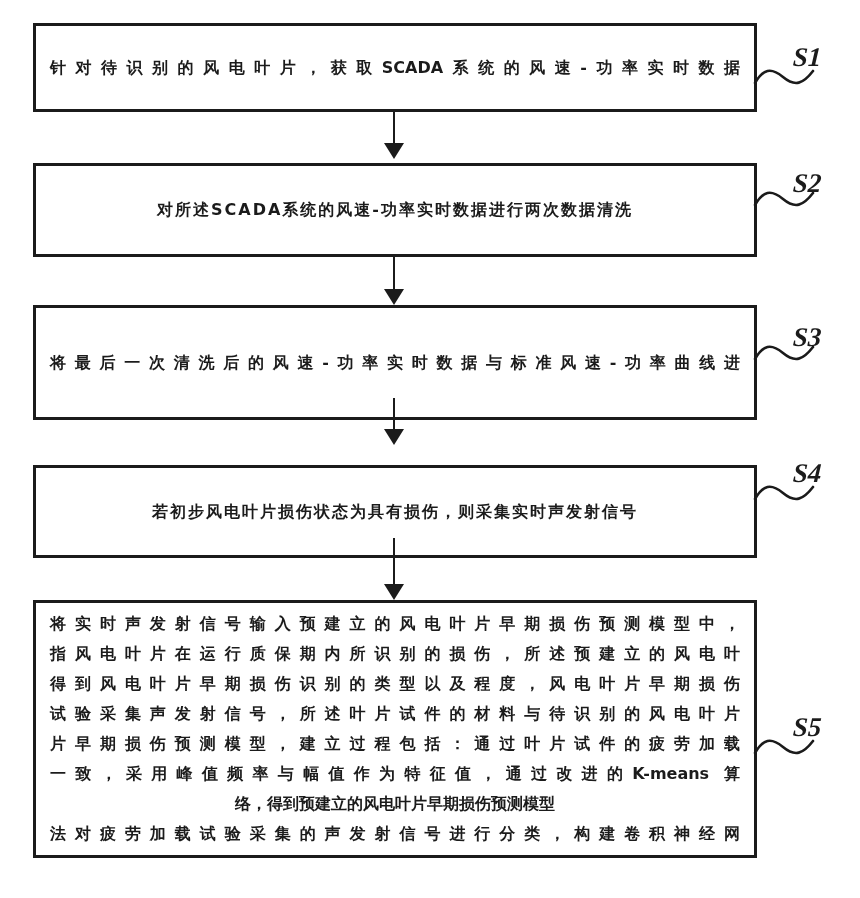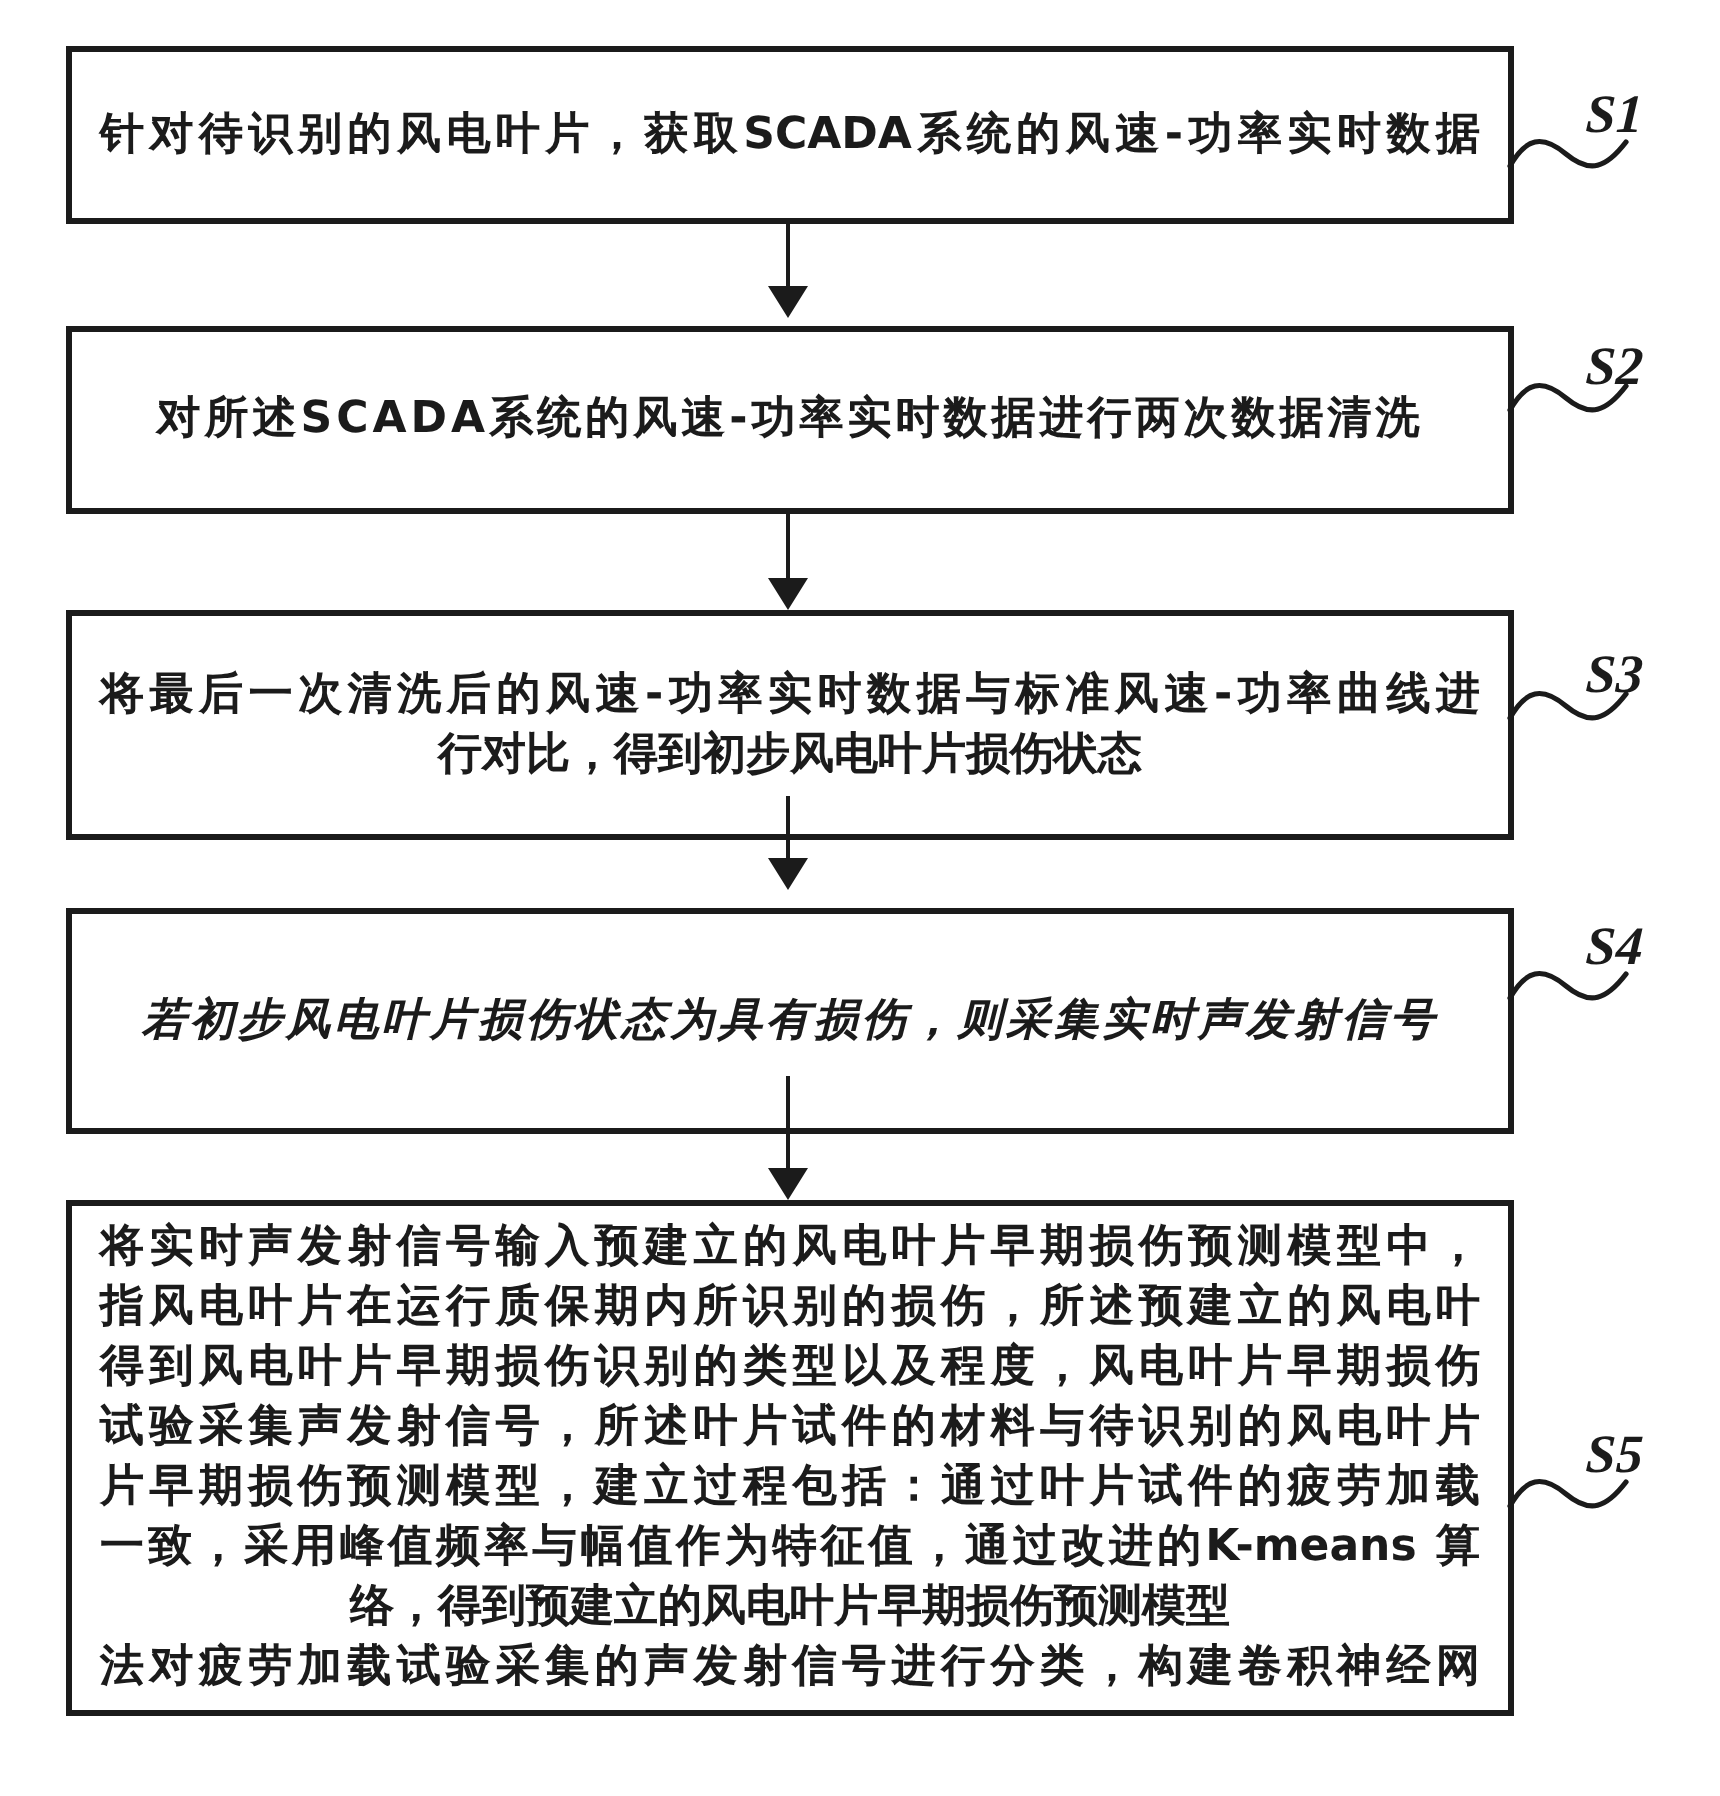--- a/index.html
+++ b/index.html
@@ -22,35 +22,35 @@
     width: 724px;
     box-sizing: border-box;
     border: 3px solid #1b1b1b;
     background: #ffffff;
     display: flex;
     flex-direction: column;
     justify-content: center;
     padding: 6px 14px;
   }
   .flow-box .ln {
-    font-size: 22px;
+    font-size: 16px;
     line-height: 30px;
     font-weight: bold;
   }
   
   .jl { text-align: justify; text-align-last: justify; }
   
   .cl { text-align: center; text-align-last: center; }
   
   .ls { letter-spacing: 2px; text-align: right; }
 
   #box-s1 { top: 23px;  height: 89px; }
   #box-s2 { top: 163px; height: 94px; }
   #box-s3 { top: 305px; height: 115px; }
-  #box-s4 { top: 454px; height: 113px; font-style: italic; }
+  #box-s4 { top: 465px; height: 93px; }
   #box-s5 { top: 600px; height: 258px; }
 
   .down-arrow {
     position: absolute;
     left: 383px;
     width: 22px;
     display: flex;
     flex-direction: column;
     align-items: center;
   }
@@ -125,21 +125,20 @@
   </svg>
   <div class="step-label" id="label-s2">S2</div>
 
   <div class="down-arrow" id="arrow-2">
     <div class="stem"></div>
     <div class="head"></div>
   </div>
 
   <div class="flow-box" id="box-s3">
     <div class="ln jl">将最后一次清洗后的风速-功率实时数据与标准风速-功率曲线进</div>
-    <div class="ln cl">行对比，得到初步风电叶片损伤状态</div>
   </div>
   <svg class="squiggle" id="squig-3" viewBox="0 0 62 26">
     <path d="M2,19 C10,5 18,3 30,13 C42,23 50,20 60,7" fill="none" stroke="#1b1b1b" stroke-width="2.6" stroke-linecap="round"></path>
   </svg>
   <div class="step-label" id="label-s3">S3</div>
 
   <div class="down-arrow" id="arrow-3">
     <div class="stem"></div>
     <div class="head"></div>
   </div>

